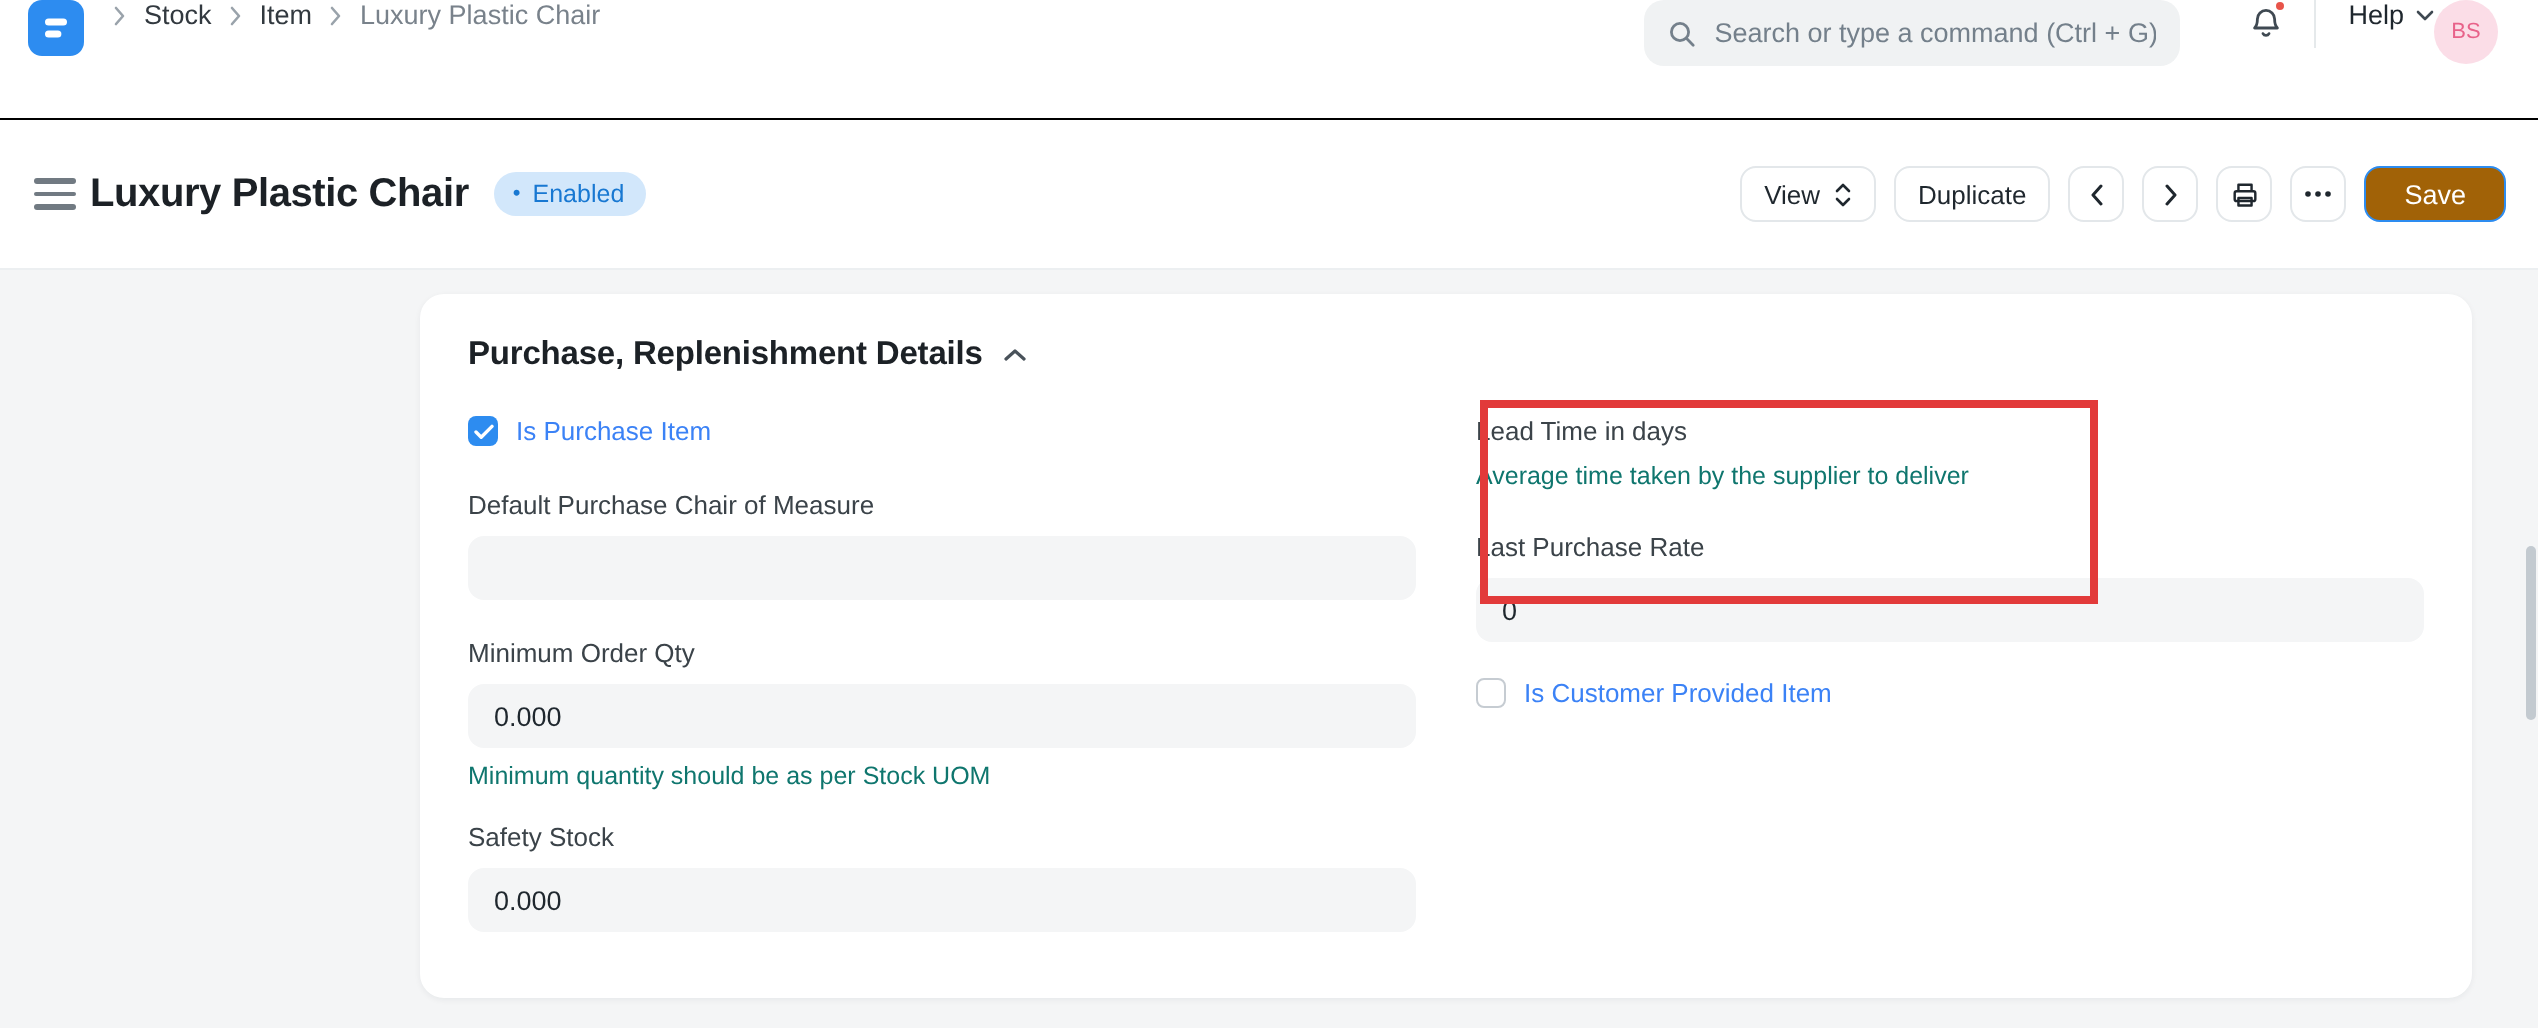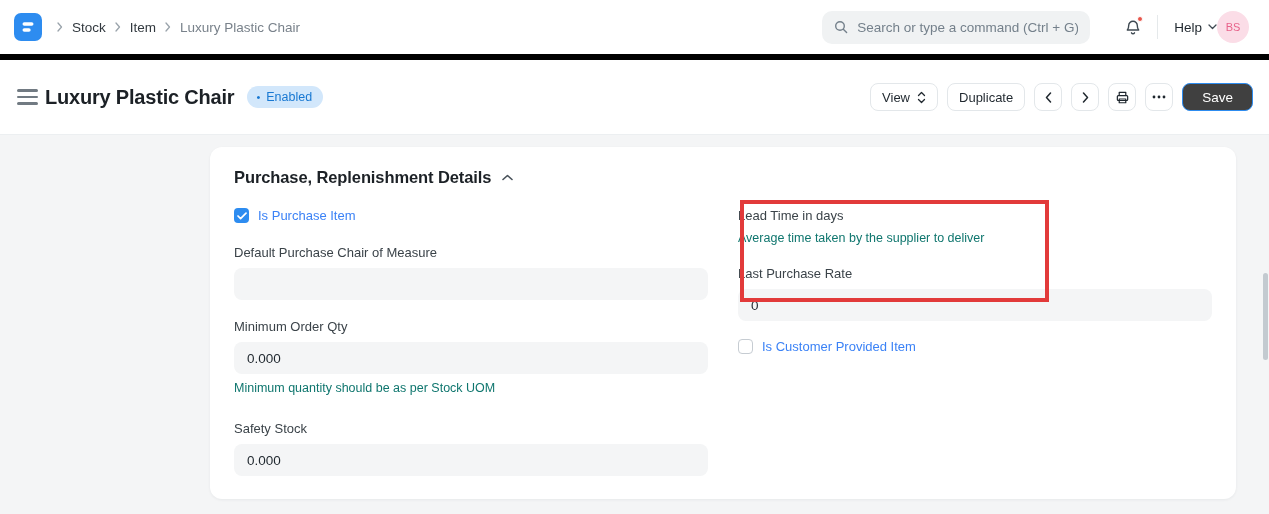--- a/index.html
+++ b/index.html
@@ -4,22 +4,22 @@
 <style>
   * { margin:0; padding:0; box-sizing:border-box; }
   html,body { width:1269px; height:514px; }
   body {
     font-family:"Liberation Sans","DejaVu Sans",sans-serif;
     background:#f4f5f6; color:#1f272e; position:relative; overflow:hidden;
     -webkit-font-smoothing:antialiased;
   }
   
   .navbar {
-    height:60px; background:#fff; border-bottom:6px solid #000000;
-    display:flex; align-items:center; padding:0 20px 0 14px;
+    height:60px; background:#fff; border-bottom:1px solid #000000;
+    display:flex; align-items:flex-start; padding:0 20px 0 14px;
   }
   .logo {
     width:28px; height:28px; border-radius:7px; background:#2d8cf0;
     display:flex; align-items:center; justify-content:center; cursor:pointer; flex:none;
   }
   .breadcrumb { display:flex; align-items:center; gap:9px; margin-left:15px; font-size:13.5px; }
   .crumb { color:#32393f; cursor:pointer; }
   .crumb.current { color:#79828b; cursor:default; }
   .crumb-sep { display:flex; align-items:center; }
   .nav-spacer { flex:1; }
@@ -55,21 +55,21 @@
   }
   .badge .dot { font-size:11px; line-height:1; }
   .head-actions { margin-left:auto; display:flex; align-items:center; gap:9px; }
   .btn {
     height:28px; background:#fff; border:1px solid #e3e7ea; border-radius:8px;
     font:13px "Liberation Sans",sans-serif; color:#1f272e; cursor:pointer;
     display:inline-flex; align-items:center; justify-content:center; padding:0 11px; gap:7px;text-align:center;
   }
   .btn.icon-only { width:28px; padding:0; }
   .btn.primary {
-    background:#404040; border-color:#2d8cf0; color:#fff; padding:0 19px; font-size:13.5px;
+    background:#a16207; border-color:#2d8cf0; color:#fff; padding:0 19px; font-size:13.5px;
   }
   
   .content { position:relative; height:379px; background:#f4f5f6; }
   .card {
     position:absolute; left:210px; top:12px; width:1026px; height:352px;
     background:#fff; border-radius:12px; box-shadow:0 1px 3px rgba(25,39,52,.06);
     padding:21px 24px; overflow:hidden;
   }
   .section-head { display:flex; align-items:center; gap:11px; cursor:pointer; margin-bottom:21px; }
   .section-title { font-size:16.5px; font-weight:700; color:#1c2126; letter-spacing:-.1px; }
@@ -229,21 +229,21 @@
               </svg>
           </span>
           <span class="cb-label">Is Purchase Item</span>
         </div>
 
         <div class="field">
           <div class="field-label">Default Purchase Chair of Measure</div>
           <input class="field-input" type="text" value="" style="">
         </div>
 
-        <div class="field" style="margin-bottom:26px;">
+        <div class="field" style="margin-bottom:16px;">
           <div class="field-label">Minimum Order Qty</div>
           <input class="field-input" type="text" value="0.000" style="">
           <div class="field-help">Minimum quantity should be as per Stock UOM</div>
         </div>
 
         <div class="field" style="margin-bottom:0;">
           <div class="field-label">Safety Stock</div>
           <input class="field-input" type="text" value="0.000" style="">
         </div>
       </div>

